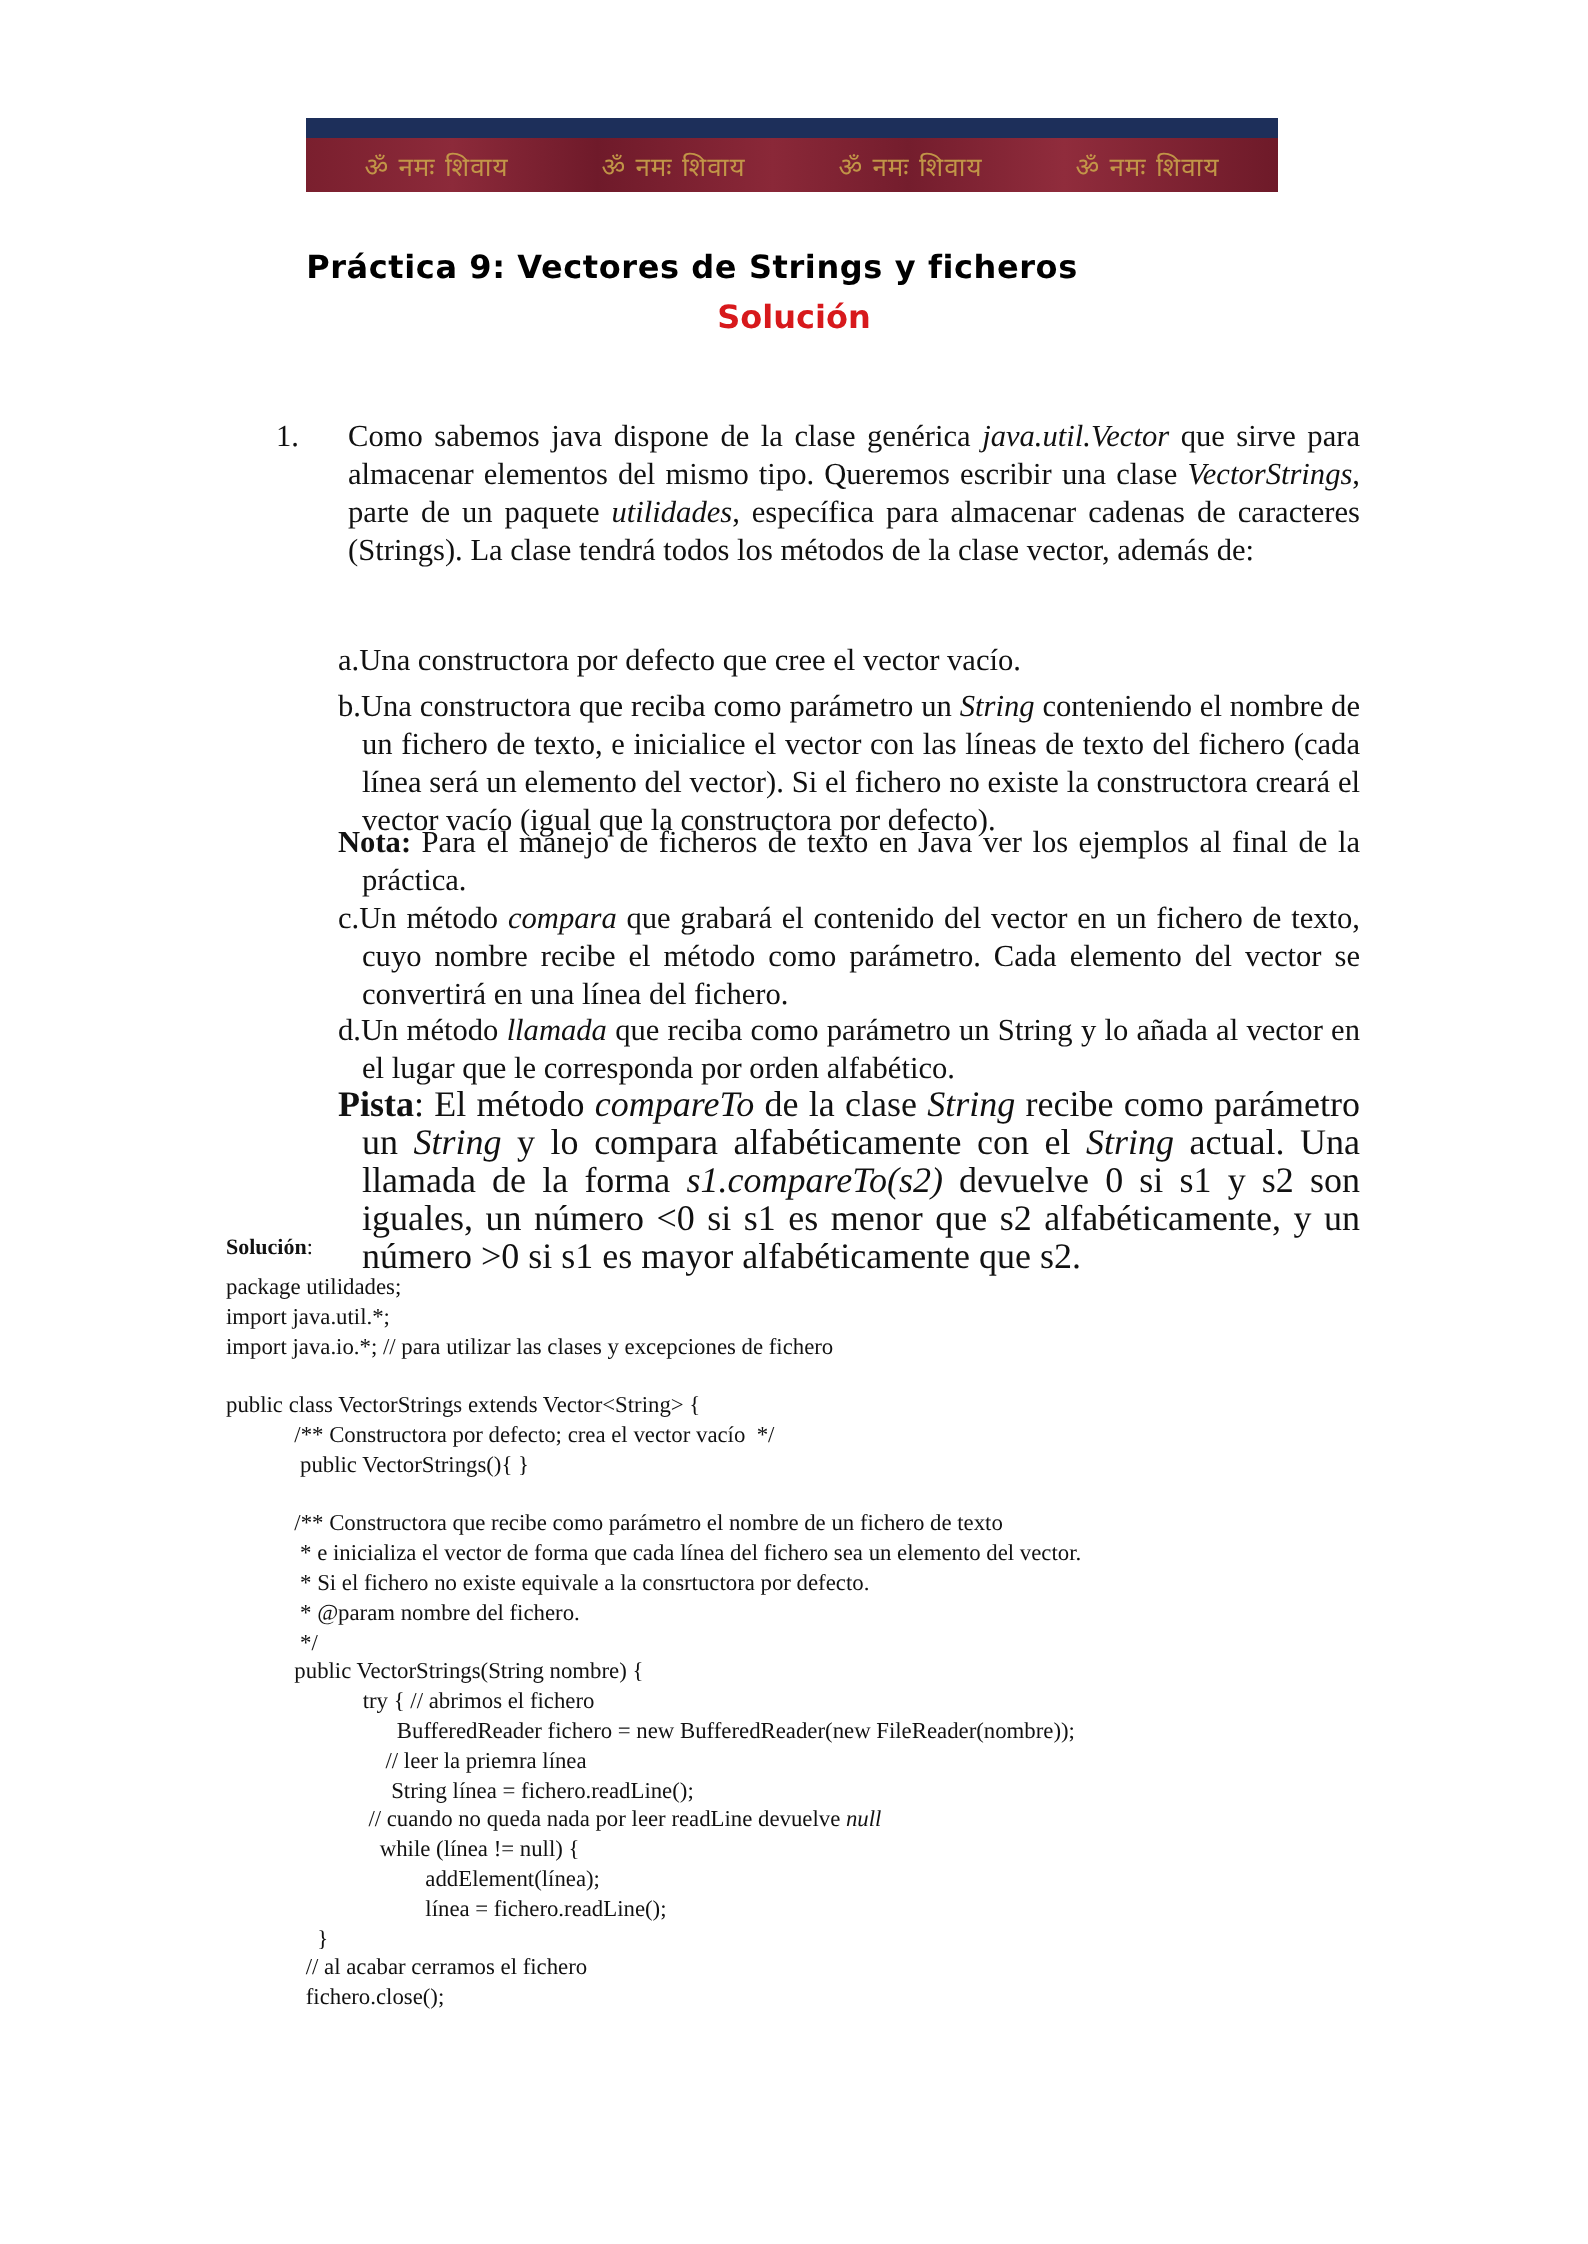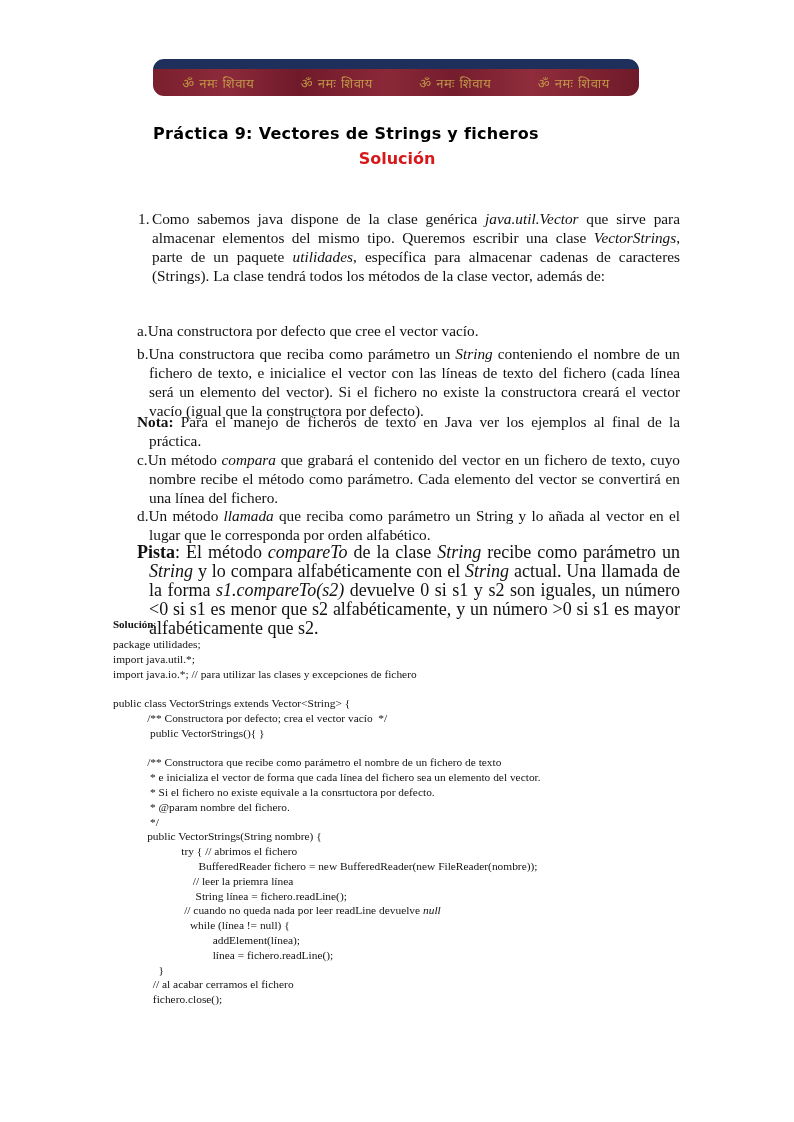--- a/index.html
+++ b/index.html
@@ -1,43 +1,43 @@
 <!DOCTYPE html>
 <html><head>
 <meta charset="utf-8">
 <style>
   html, body { margin: 0; padding: 0; background: #ffffff; }
   body { width: 794px; height: 1122px; position: relative; overflow: hidden;
          font-family: "Liberation Serif", "DejaVu Serif", serif; color: #111; }
 
   
-  .banner { position: absolute; left: 153px; top: 59px; width: 486px; height: 37px; overflow: hidden; border-radius: 11px; }
+  .banner { position: absolute; left: 153px; top: 59px; width: 486px; height: 37px; overflow: hidden; }
   .banner-top { height: 10px; background: #1d2f5a; }
   .banner-bottom { height: 27px;
     background: linear-gradient(90deg, #7a1f2e 0%, #8c2a3a 15%, #6f1a2a 30%, #8a2838 48%, #741d2d 62%, #902c3c 78%, #6e1a29 100%);
     display: flex; align-items: center; justify-content: space-around; padding: 0 6px; box-sizing: border-box; }
   .banner-phrase { color: #c9a24a; font-family: "DejaVu Sans", sans-serif; font-size: 13px; letter-spacing: 0.5px; white-space: nowrap; opacity: 0.9; }
 
   
   .title { position: absolute; left: 0; width: 692px; top: 124px; text-align: center;
            font-family: "DejaVu Sans", sans-serif; font-weight: bold; font-size: 16px; color: #000; letter-spacing: 0.3px; }
   .subtitle { position: absolute; left: 0; width: 794px; top: 149px; text-align: center;
               font-family: "DejaVu Sans", sans-serif; font-weight: bold; font-size: 16px; color: #d7191c; }
 
   
   .para { position: absolute; font-size: 15.3px; line-height: 19px; text-align: justify; }
   .item1 { left: 138px; top: 209px; width: 542px; }
   .item1 .num { position: absolute; left: 0; top: 0; }
-  .item1 .txt { margin-left: 14px; display: block; }
+  .item1 .txt { margin-left: 36px; display: block; }
 
   .sub { position: absolute; left: 137px; width: 543px; font-size: 15.3px; line-height: 19px; text-align: justify; }
 
   .nota { position: absolute; left: 137px; top: 412px; width: 543px; font-size: 15.3px; line-height: 19px; text-align: justify; }
   .pista { position: absolute; left: 137px; top: 543px; width: 543px; font-size: 18px; line-height: 19px; text-align: justify; }
-  .indent-block { padding-left: 12px; text-indent: -12px; display: block; }
+  .indent-block { padding-left: 12px; text-indent: -12px; display: block; margin-left: 32px; }
 
   .sol-heading { position: absolute; left: 113px; top: 618px; font-size: 11px; font-weight: bold; }
 
   
   .code { position: absolute; left: 113px; font-size: 11.4px; line-height: 14.8px; white-space: pre; color: #111; }
   i, .it { font-style: italic; }
   b { font-weight: bold; }
 </style>
 </head>
 <body>

